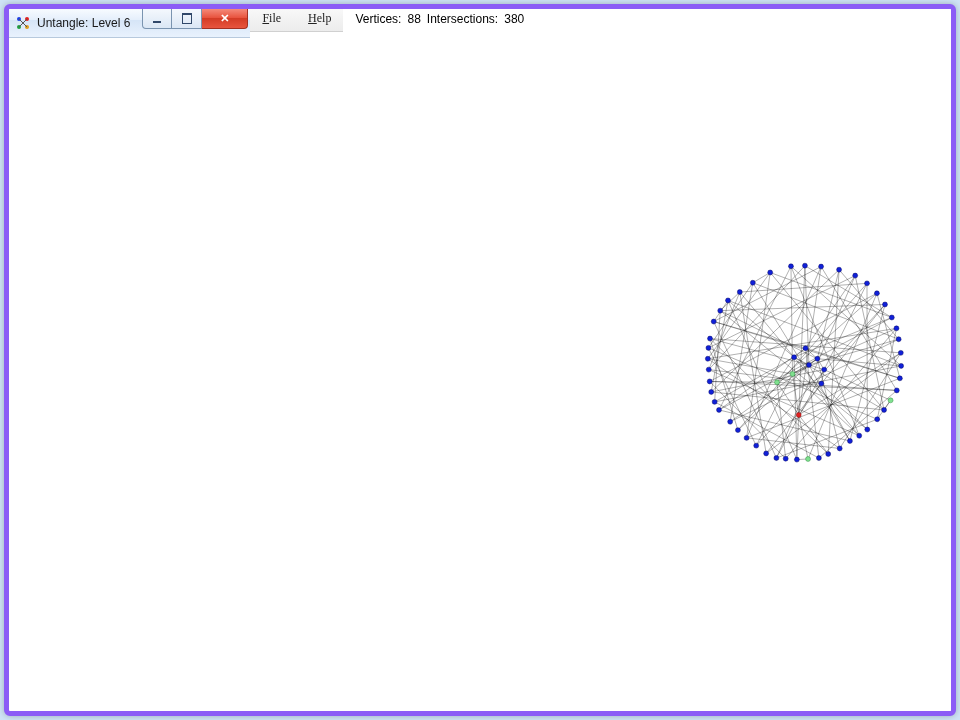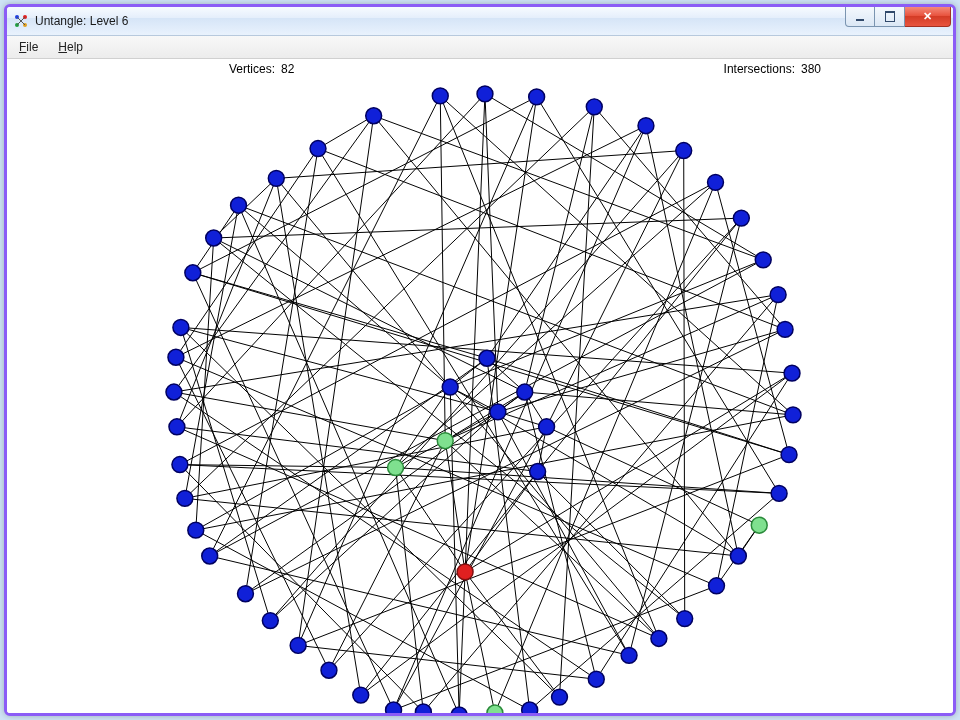--- a/index.html
+++ b/index.html
@@ -14,26 +14,26 @@
     user-select: none;
   }
 
   
   .window {
     position: absolute;
     left: 4px;
     top: 4px;
     right: 4px;
     bottom: 4px;
-    border: 3px solid #8b5cf6;
+    border: 5px solid #8b5cf6;
     border-radius: 6px;
     background: #ffffff;
     box-shadow: 0 0 6px rgba(0,0,0,0.25);
     display: flex;
-    flex-direction: column;
+    flex-direction: row;
     overflow: hidden;
   }
 
   .titlebar {
     height: 28px;
     background: linear-gradient(to bottom, #f7fbff 0%, #e4eefb 40%, #d6e5f7 41%, #e9f2fd 100%);
     border-bottom: 1px solid #b7c9dd;
     display: flex;
     align-items: center;
     padding: 0 2px 0 6px;
@@ -76,44 +76,45 @@
   .win-btn.close .glyph { color:#fff; font-weight:bold; font-size:11px; }
   .win-btn.maximize .glyph { display:inline-block; width:8px; height:8px; border:1px solid #30486a; border-top-width:2px; }
   .win-btn.minimize .glyph { display:inline-block; width:8px; border-bottom:2px solid #30486a; height:6px; }
 
   
   .menubar {
     height: 22px;
     background: linear-gradient(to bottom, #f8f8f8, #ececec);
     border-bottom: 1px solid #d0d0d0;
     display:flex;
-    align-items:center;
+    align-items:flex-start;
     padding: 0 4px;
-    gap: 4px;
+    gap: 11px;
+    font-family: Liberation Serif, serif;
   }
   .menu-item {
     padding: 2px 8px;
     color:#222;
     font-size:12px;
     border-radius:2px;
   }
   .menu-item .ul { text-decoration: underline; }
 
   
   .info-row {
     height: 20px;
     background:#ffffff;
     display:flex;
     align-items:center;
     font-size:12px;
     color:#000;
     padding: 0 12px;
     gap: 6px;
   }
-  .info-row .left-group { margin-left: 210px; display:flex; gap:6px; }
+  .info-row .left-group { display:flex; gap:6px; }
   .info-row .right-group { margin-left:auto; margin-right:120px; display:flex; gap:6px;text-align:right; }
 
   
   .canvas-wrap {
     flex:1 1 auto;
     position:relative;
     background:#ffffff;
   }
   svg.graph {
     position:absolute;
@@ -153,21 +154,21 @@
   </div>
 
   <div class="menubar">
     <div class="menu-item"><span class="ul">F</span><span>ile</span></div>
     <div class="menu-item"><span class="ul">H</span><span>elp</span></div>
   </div>
 
   <div class="info-row">
     <div class="left-group">
       <span>Vertices:</span>
-      <span>82</span>
+      <span>88</span>
     </div>
     <div class="right-group">
       <span>Intersections:</span>
       <span>380</span>
     </div>
   </div>
 
   <div class="canvas-wrap">
     <svg class="graph" id="graph-svg" viewBox="0 0 950 638">
         <g>

